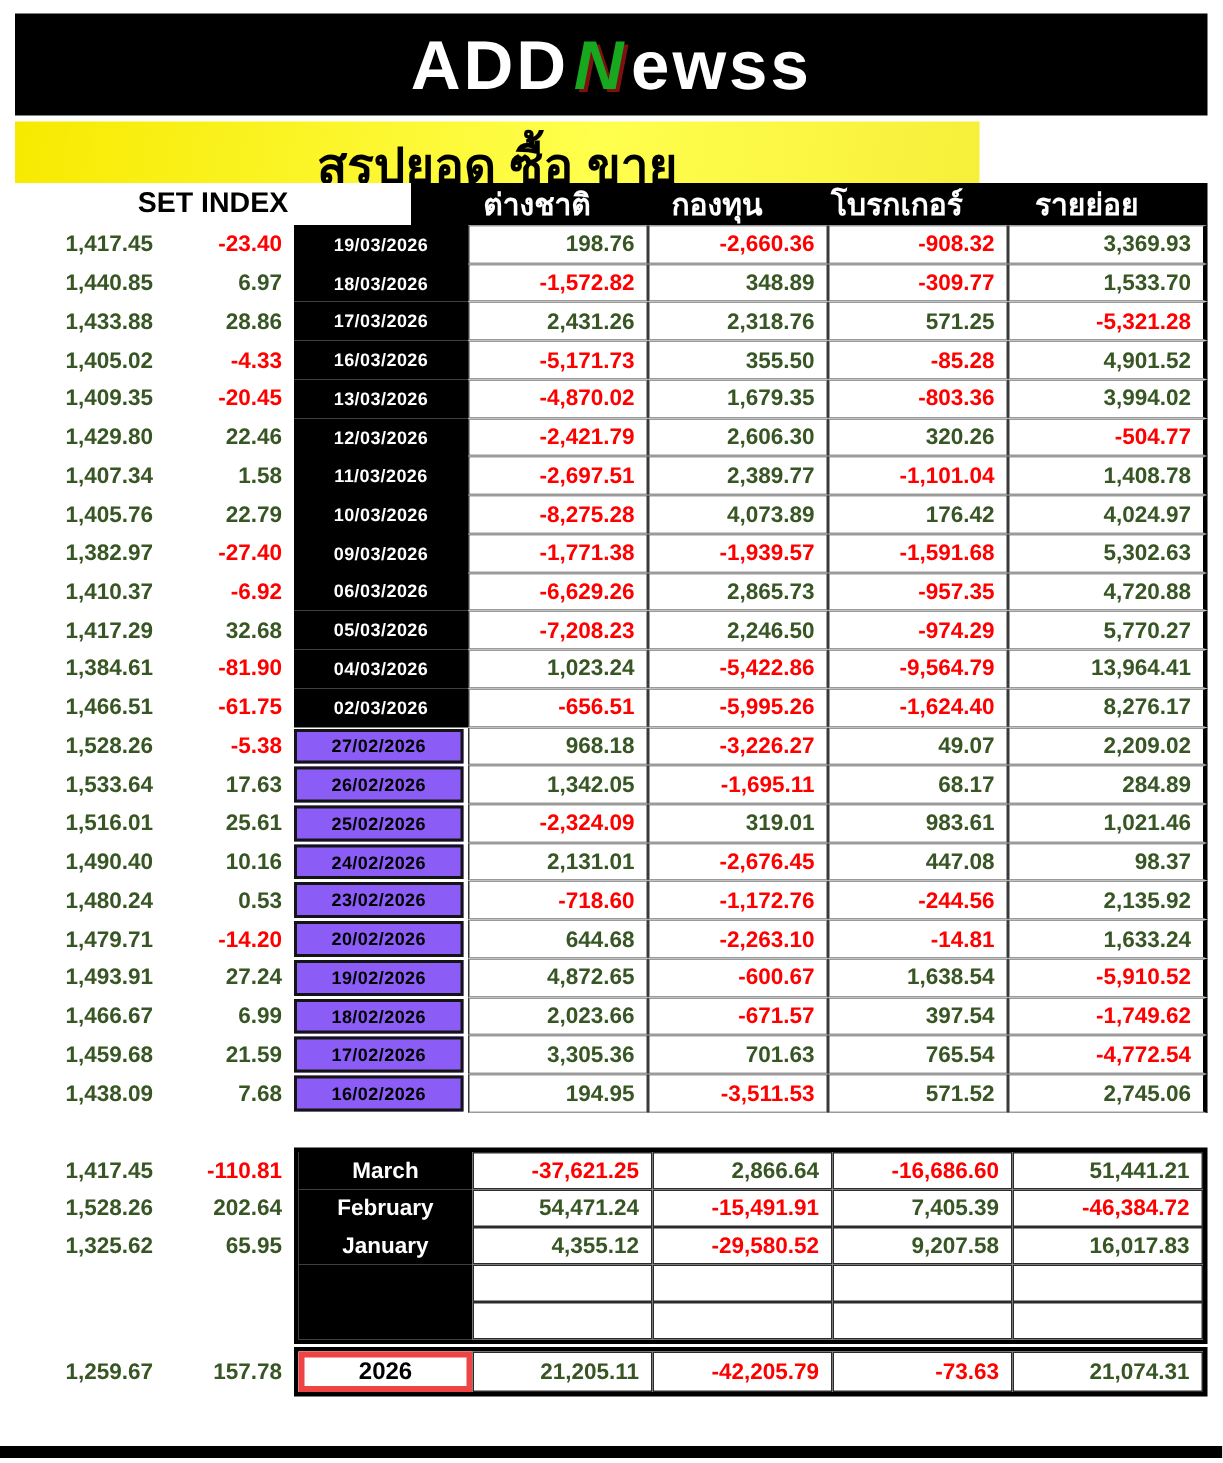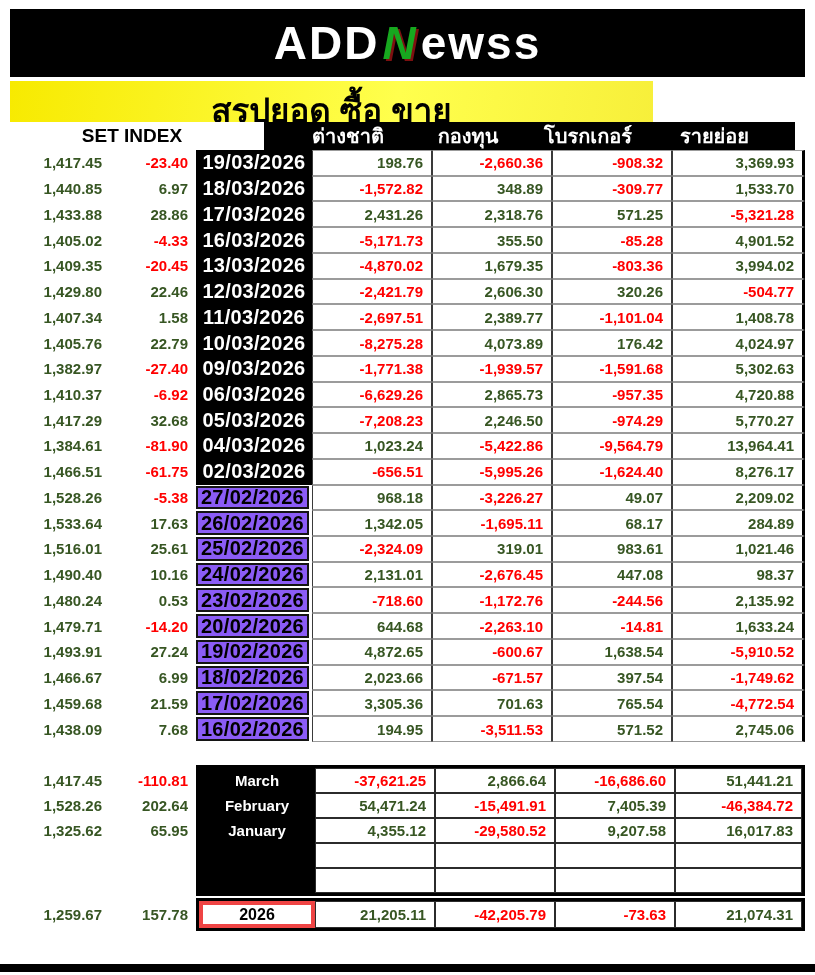--- a/index.html
+++ b/index.html
@@ -13,38 +13,38 @@
   .logo .l2{color:#17a81f;font-style:italic;margin:0 3px;
             text-shadow:2.5px 2px 0 #7d1010;}
 
   
   .banner{position:absolute;left:10px;top:81px;width:643px;height:58px;
           background:linear-gradient(100deg,#f7ea00 0%,#ffff4d 60%,#f7ef3a 100%);
           display:flex;align-items:center;justify-content:center;}
   .banner span{font-size:33px;font-weight:bold;color:#000;}
 
   
-  .thead{position:absolute;left:0;top:122px;width:795px;height:28px;display:flex;}
+  .thead{position:absolute;left:10px;top:122px;width:795px;height:28px;display:flex;}
   .th-set{width:302px;display:flex;align-items:center;justify-content:center;
           font-size:19px;font-weight:bold;color:#000;background:#fff;}
   .th-black{width:580px;background:#000;display:flex;padding-left:24px;}
   .th{display:flex;align-items:center;justify-content:center;color:#fff;
       font-size:20px;font-weight:bold;}
   .th.w1,.th.w2,.th.w3{width:120px;} .th.w4{width:133px;}
 
   
   .daily{position:absolute;left:10px;top:150px;width:795px;display:grid;
          grid-template-columns:100px 86px 116px 120px 120px 120px 133px;
          grid-auto-rows:25.74px;}
   .cell{display:flex;align-items:center;justify-content:flex-end;
         padding-right:8px;box-sizing:border-box;font-weight:bold;font-size:15px;
         white-space:nowrap;overflow:hidden;}
   .pos{color:#375623;} .neg{color:#ff0000;}
   .c-index{color:#375623;}
-  .c-date{justify-content:center;padding-right:0;font-size:20px;letter-spacing:.3px;}
+  .c-date{justify-content:center;padding-right:0;font-size:12px;letter-spacing:.3px;}
   .c-date.dark{background:#000;color:#fff;}
   .c-date.light{background:#8b5cf6;color:#000;border:2px solid #141414;margin:1px 3px 1px 0;}
   .c-num{background:#fff;border:1px solid #3a3a3a;border-top-color:#9b9b9b;border-bottom-color:#9b9b9b;}
   .c-num.last{border-right:3px solid #000;}
 
   
   .summary{position:absolute;left:10px;top:765px;display:flex;}
   .sum-left{width:186px;display:grid;grid-template-columns:100px 86px;
             grid-auto-rows:25px;padding-top:3px;box-sizing:border-box;}
   .sum-left .cell{font-size:15px;}

